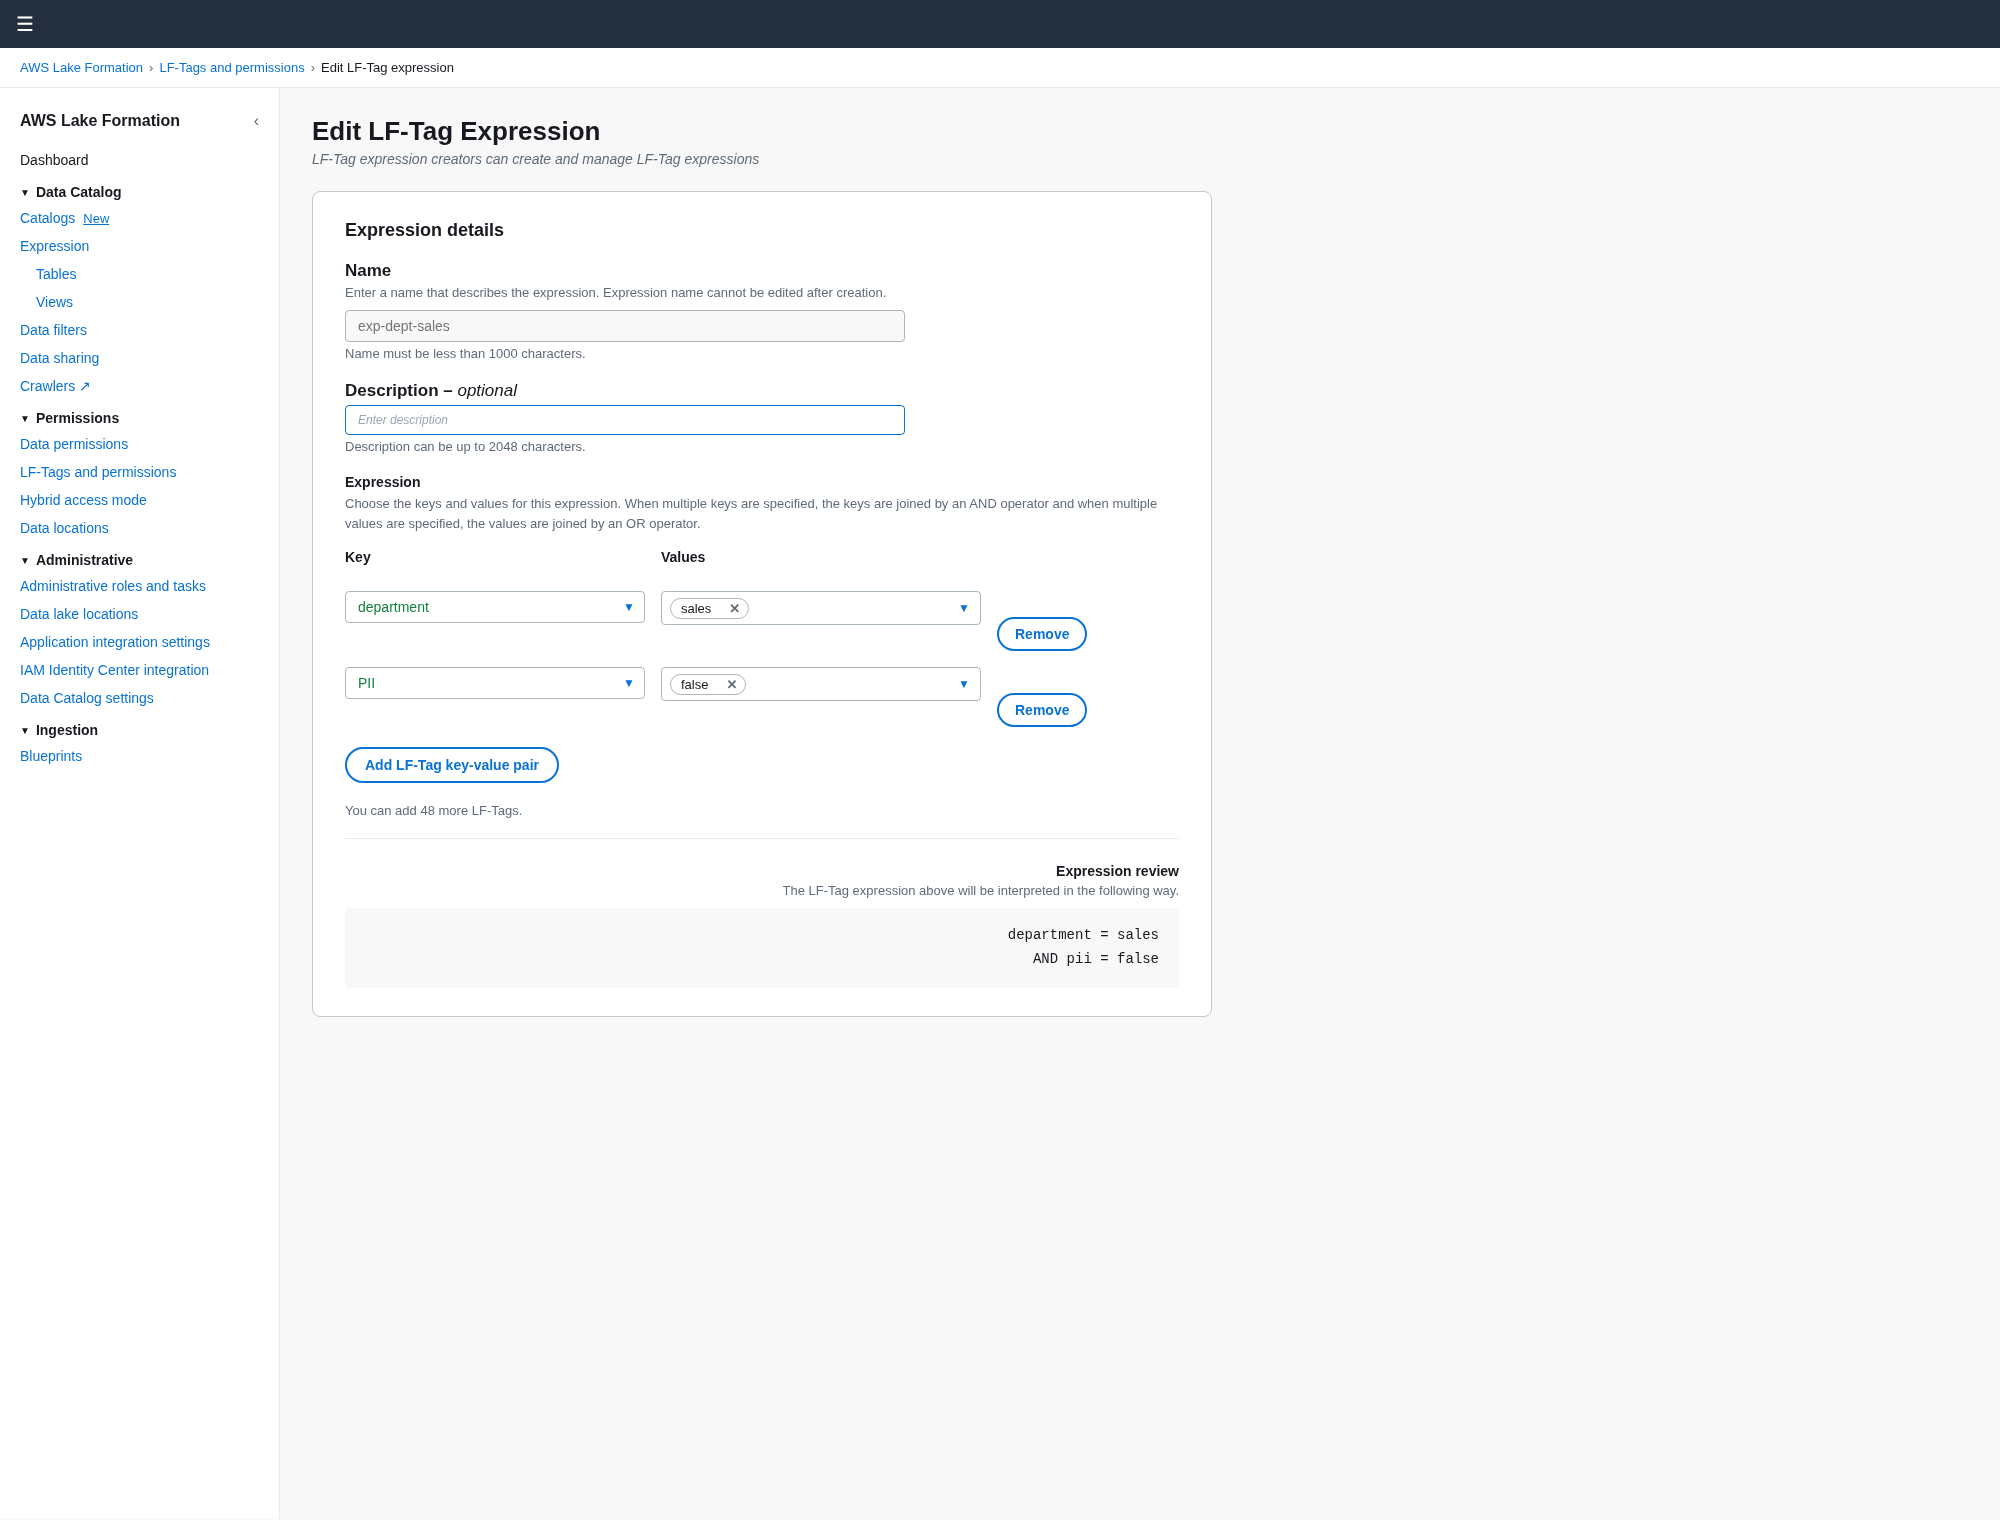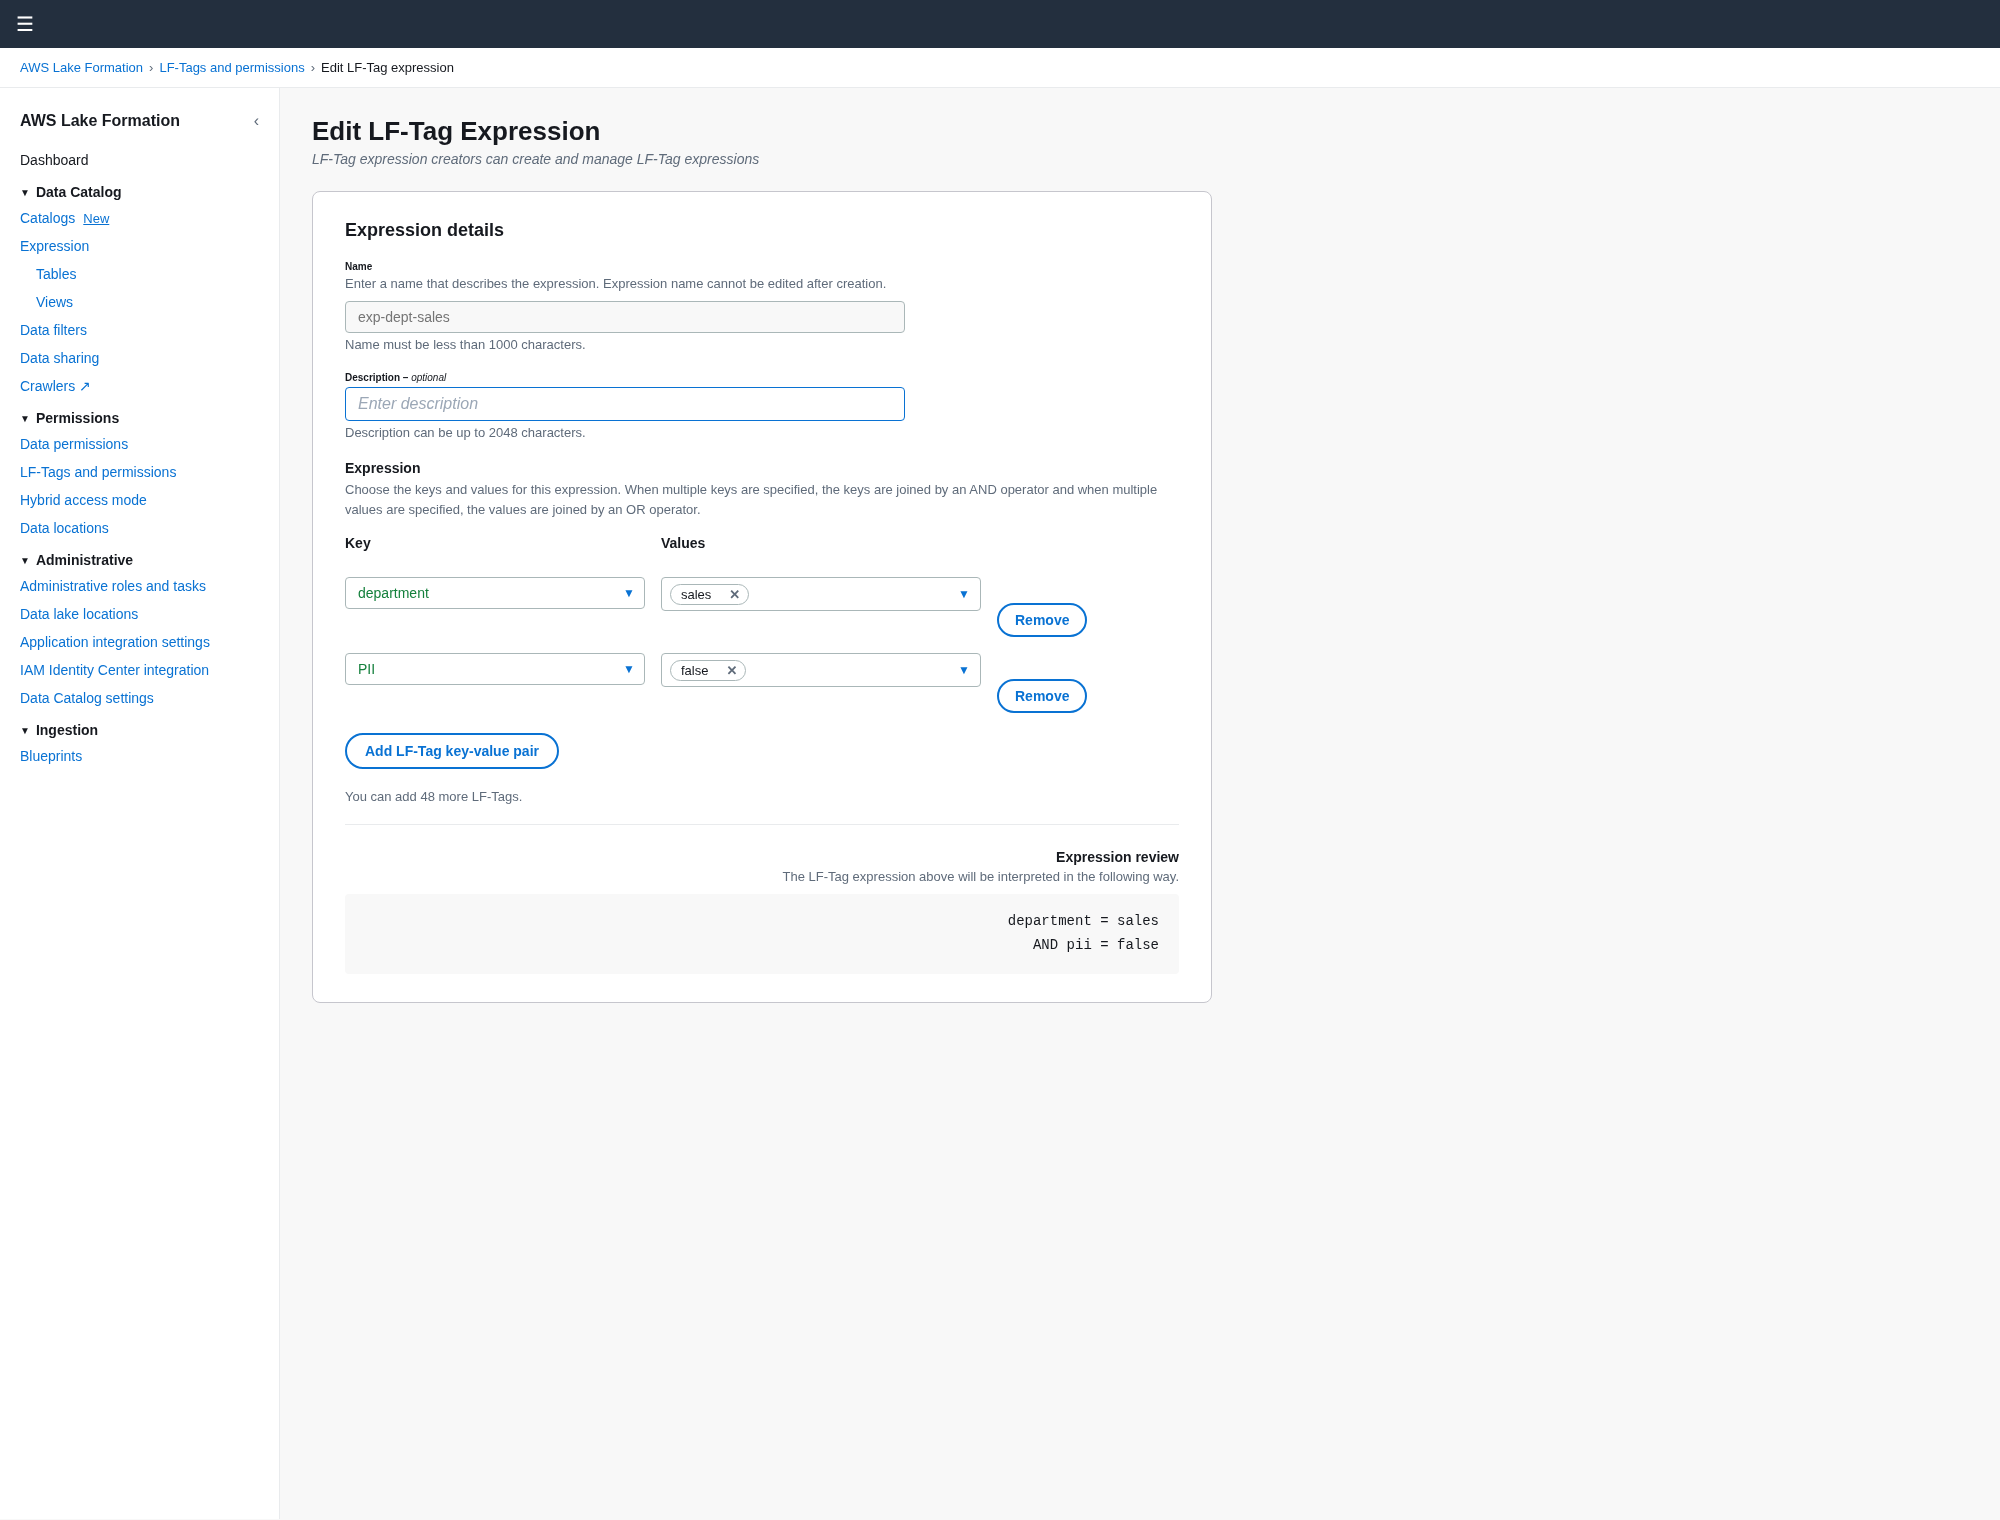--- a/index.html
+++ b/index.html
@@ -137,21 +137,21 @@
     .card-section-title {
       font-size: 18px;
       font-weight: 700;
       color: #16191f;
       margin-bottom: 20px;
     }
 
     
     .field-group { margin-bottom: 20px; }
     .field-label {
-      font-size: 10px;
+      font-size: 17px;
       font-weight: 700;
       color: #16191f;
       margin-bottom: 4px;
       display: block;
     }
     .field-label em {
       font-weight: 400;
       font-style: italic;
     }
     .field-hint {
@@ -173,21 +173,21 @@
       font-size: 14px;
       color: #aab7b8;
       background: #f8f8f8;
     }
     .text-input-active {
       width: 100%;
       max-width: 560px;
       padding: 7px 12px;
       border: 1px solid #0972d3;
       border-radius: 4px;
-      font-size: 16px;
+      font-size: 12px;
       color: #9ba7b6;
       background: #fff;
       outline: none;
     }
     .text-input-active::placeholder { color: #9ba7b6; font-style: italic; }
 
     
     .expression-section { margin-bottom: 20px; }
     .expression-title {
       font-size: 14px;

